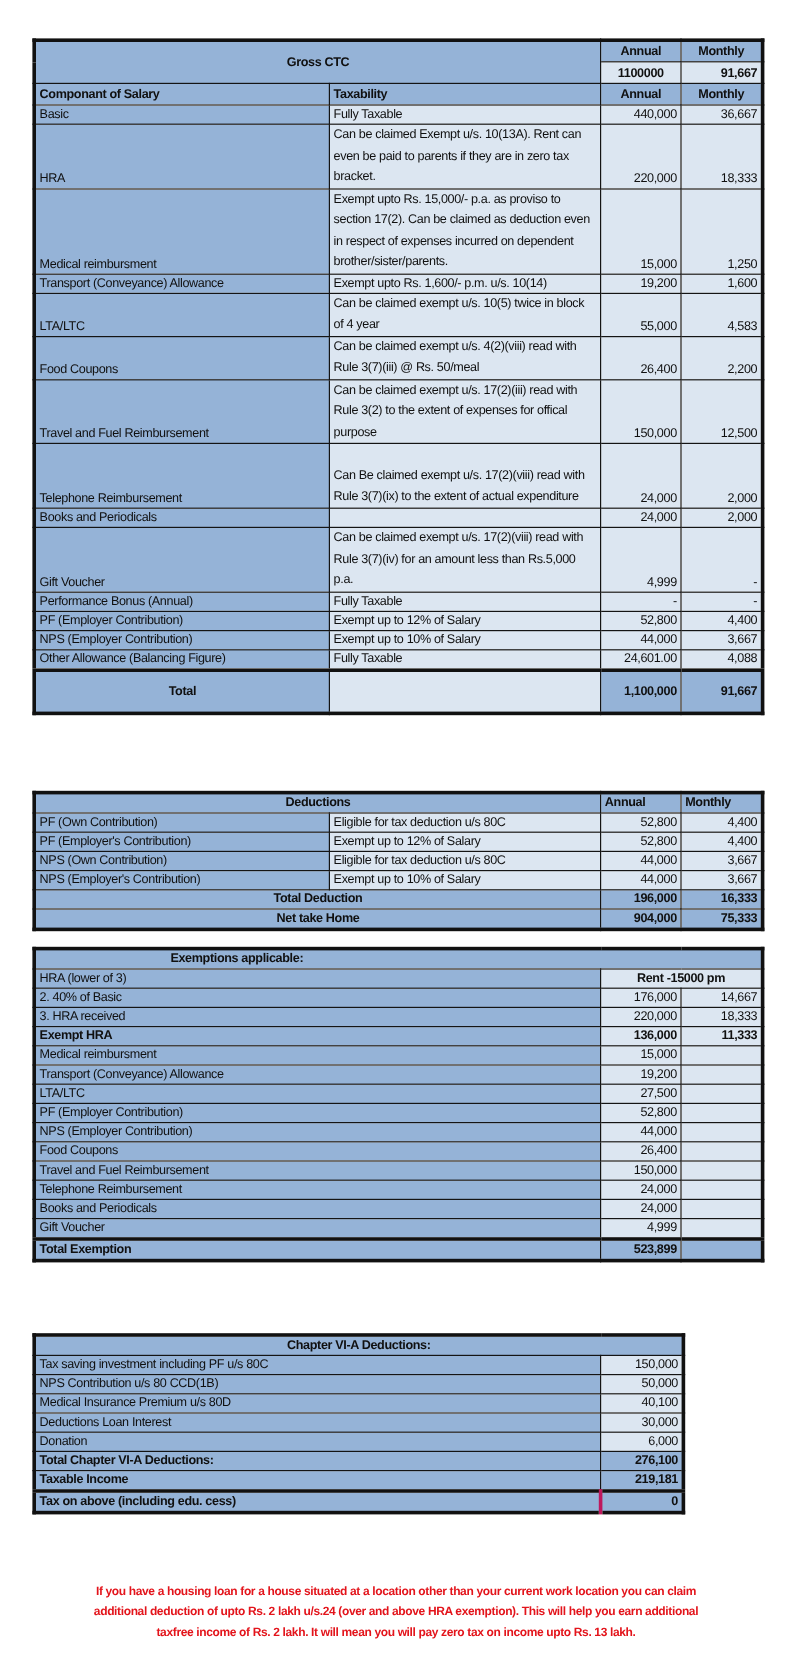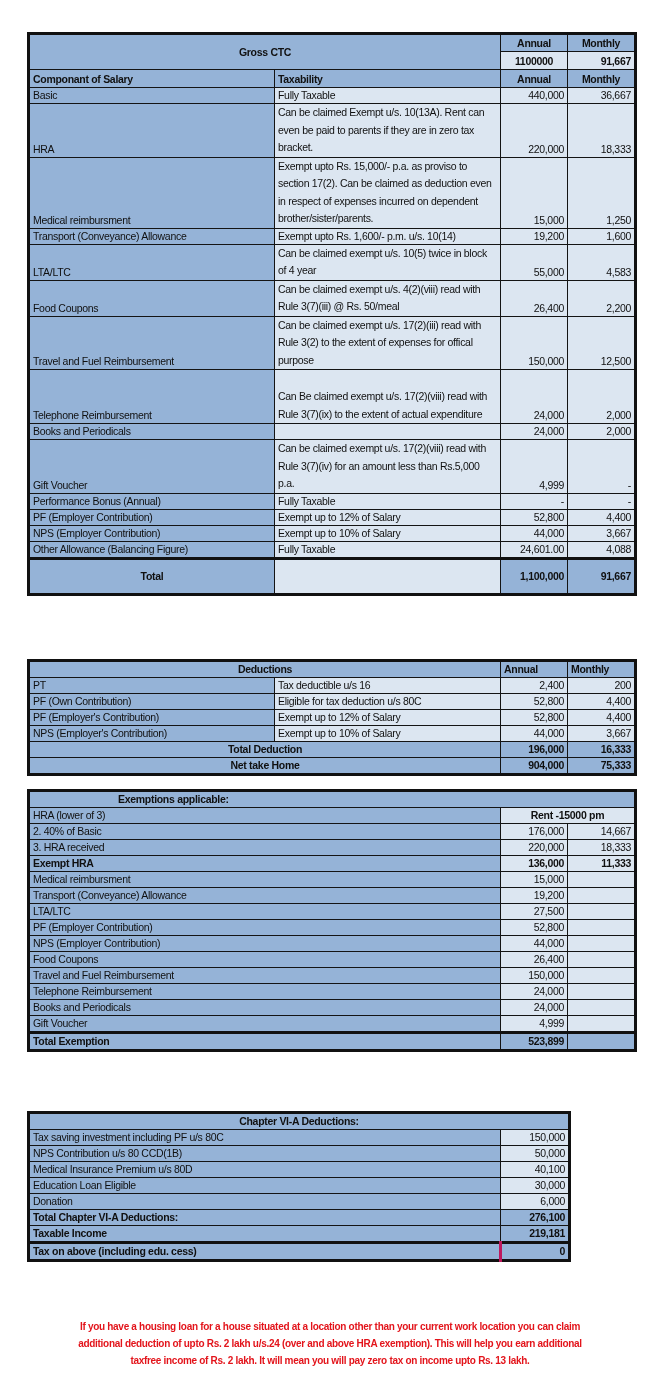--- a/index.html
+++ b/index.html
@@ -146,36 +146,36 @@
       <col style="width:67px">
       <col style="width:68px">
     </colgroup>
   <tbody>
       <tr>
     <td class="dk b c" colspan="2">Deductions</td>
     <td class="dk b">Annual</td>
     <td class="dk b">Monthly</td>
   </tr>
   <tr>
-    <td class="dk">PT</td>
-    <td class="lt">Tax deductible u/s 16</td>
-    <td class="lt r">2,400</td>
-    <td class="lt r">200</td>
-  </tr>
-  <tr>
     <td class="dk">PF (Own Contribution)</td>
     <td class="lt">Eligible for tax deduction u/s 80C</td>
     <td class="lt r">52,800</td>
     <td class="lt r">4,400</td>
   </tr>
   <tr>
     <td class="dk">PF (Employer's Contribution)</td>
     <td class="lt">Exempt up to 12% of Salary</td>
     <td class="lt r">52,800</td>
     <td class="lt r">4,400</td>
+  </tr>
+  <tr>
+    <td class="dk">NPS (Own Contribution)</td>
+    <td class="lt">Eligible for tax deduction u/s 80C</td>
+    <td class="lt r">44,000</td>
+    <td class="lt r">3,667</td>
   </tr>
   <tr>
     <td class="dk">NPS (Employer's Contribution)</td>
     <td class="lt">Exempt up to 10% of Salary</td>
     <td class="lt r">44,000</td>
     <td class="lt r">3,667</td>
   </tr>
   <tr>
     <td class="dk b c" colspan="2">Total Deduction</td>
     <td class="dk b r">196,000</td>
@@ -190,21 +190,21 @@
   </table>
 
 <table id="t3" class="outer">
   <colgroup>
       <col style="width:472px">
       <col style="width:67px">
       <col style="width:68px">
     </colgroup>
   <tbody>
       <tr>
-    <td class="dk b" colspan="3" style="padding-left:88px">Exemptions applicable:</td>
+    <td class="dk b" colspan="3" style="padding-left:112px">Exemptions applicable:</td>
   </tr>
   <tr>
     <td class="dk">HRA (lower of 3)</td>
     <td class="lt b c" colspan="2">Rent -15000 pm</td>
   </tr>
   <tr>
     <td class="dk">2. 40% of Basic</td>
     <td class="lt r">176,000</td>
     <td class="lt r">14,667</td>
   </tr>
@@ -291,21 +291,21 @@
       </tr>
   <tr>
         <td class="dk">NPS Contribution u/s 80 CCD(1B)</td>
         <td class="lt r">50,000</td>
       </tr>
   <tr>
         <td class="dk">Medical Insurance Premium u/s 80D</td>
         <td class="lt r">40,100</td>
       </tr>
   <tr>
-        <td class="dk">Education Loan Eligible</td>
+        <td class="dk">Deductions Loan Interest</td>
         <td class="lt r">30,000</td>
       </tr>
   <tr>
         <td class="dk">Donation</td>
         <td class="lt r">6,000</td>
       </tr>
   <tr>
         <td class="dk b">Total Chapter VI-A Deductions:</td>
         <td class="dk b r">276,100</td>
       </tr>

